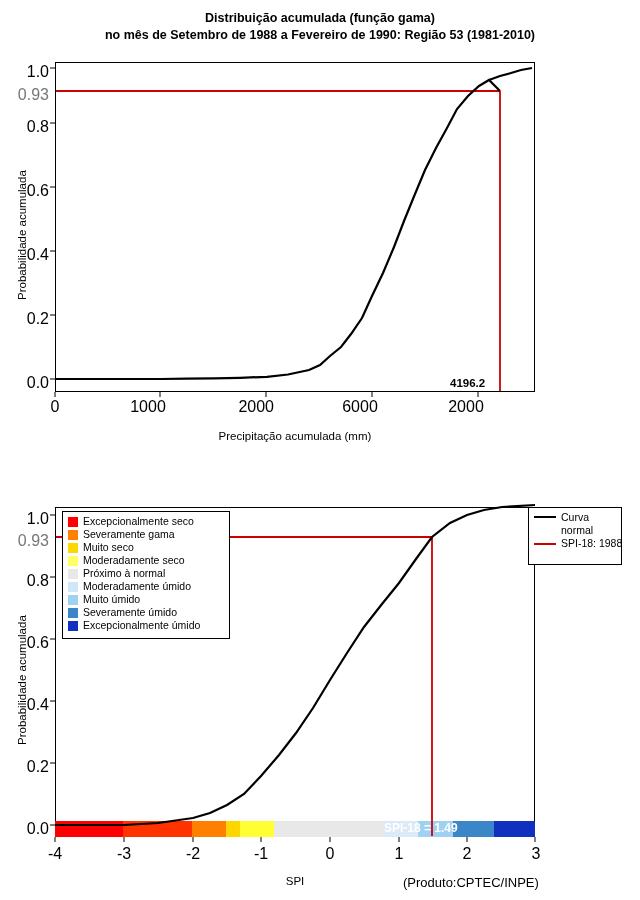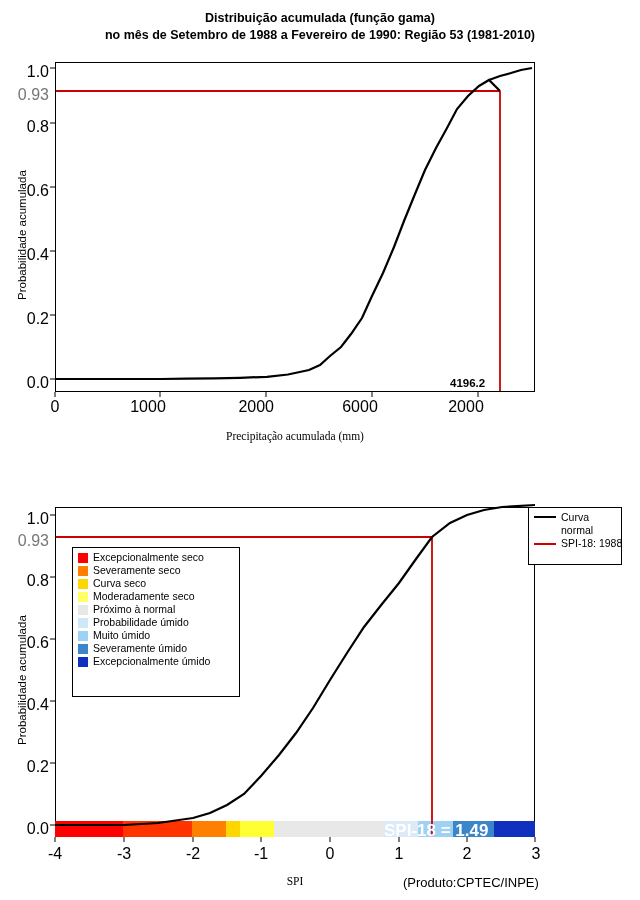--- a/index.html
+++ b/index.html
@@ -20,42 +20,42 @@
   .axisbox{
     position:absolute;border:1px solid #000;background:transparent;
     box-sizing:border-box;
   }
 
   .ylabel{
     position:absolute;font-size:11.5px;
     transform:rotate(-90deg);transform-origin:left top;white-space:nowrap;
   }
   .xlabel{
-    position:absolute;font-size:11.5px;text-align:center;white-space:nowrap;font-family:Liberation Serif, serif;
+    position:absolute;font-size:11.5px;text-align:center;white-space:nowrap;
   }
   .tick-label{
     position:absolute;font-size:16px;white-space:nowrap;
   }
   .ytick{text-align:right;}
 
   svg{position:absolute;left:0;top:0;overflow:visible;}
 
   .legend{
     position:absolute;border:1px solid #000;background:#fff;
     font-size:10.5px;line-height:13px;padding:3px 5px;box-sizing:border-box;
   }
   .legend .row{display:flex;align-items:center;white-space:nowrap;height:13px;}
   .legend .swatch{width:10px;height:10px;margin-right:5px;flex:none;}
   .legend .line{width:22px;height:0;border-top:2px solid #000;margin-right:5px;flex:none;}
 
   .red-tag{
     position:absolute;font-size:11.5px;font-weight:bold;color:#000;white-space:nowrap;
   }
   .spi-tag{
-    position:absolute;font-size:17px;font-weight:bold;color:#ffffff;white-space:nowrap;
+    position:absolute;font-size:12px;font-weight:bold;color:#ffffff;white-space:nowrap;
   }
   .grey-tick{color:#777;}
   .produto{
     position:absolute;font-size:13px;white-space:nowrap;
   }
   .catbar{position:absolute;display:flex;}
   .catbar div{height:100%;}
 </style>
 </head>
 <body>
@@ -176,44 +176,44 @@
       <line x1="56" y1="82" x2="432" y2="82" stroke="#cc0000" stroke-width="1.8"></line>
       <line x1="432" y1="82" x2="432" y2="381" stroke="#cc0000" stroke-width="1.8"></line>
     </g>
 
     <polyline fill="none" stroke="#000000" stroke-width="2.2" points="55,370 89,370 124,370 158,368 193,363 210,358 227,350 244,339 261,321 279,300 296,278 313,253 330,225 347,198 364,172 382,149 399,128 416,104 432,82 450,68 467,60 484,55 502,52 535,50"></polyline>
 
   </svg>
 
   <div class="spi-tag" style="left:384px;top:366px;">SPI-18 = 1.49</div>
 
-  <div class="legend" style="left:72px;top:56px;width:168px;height:150px;margin-top:36px;">
+  <div class="legend" style="left:62px;top:56px;width:168px;height:128px;">
     <div class="row">
         <span class="swatch" style="background:#ff0000;"></span>
         <span>Excepcionalmente seco</span>
       </div>
     <div class="row">
         <span class="swatch" style="background:#ff8000;"></span>
-        <span>Severamente seco</span>
+        <span>Severamente gama</span>
       </div>
     <div class="row">
         <span class="swatch" style="background:#ffd700;"></span>
-        <span>Curva seco</span>
+        <span>Muito seco</span>
       </div>
     <div class="row">
         <span class="swatch" style="background:#ffff66;"></span>
         <span>Moderadamente seco</span>
       </div>
     <div class="row">
         <span class="swatch" style="background:#e8e8e8;"></span>
         <span>Próximo à normal</span>
       </div>
     <div class="row">
         <span class="swatch" style="background:#cfe8f8;"></span>
-        <span>Probabilidade úmido</span>
+        <span>Moderadamente úmido</span>
       </div>
     <div class="row">
         <span class="swatch" style="background:#9fd2f2;"></span>
         <span>Muito úmido</span>
       </div>
     <div class="row">
         <span class="swatch" style="background:#3a86c8;"></span>
         <span>Severamente úmido</span>
       </div>
     <div class="row">

